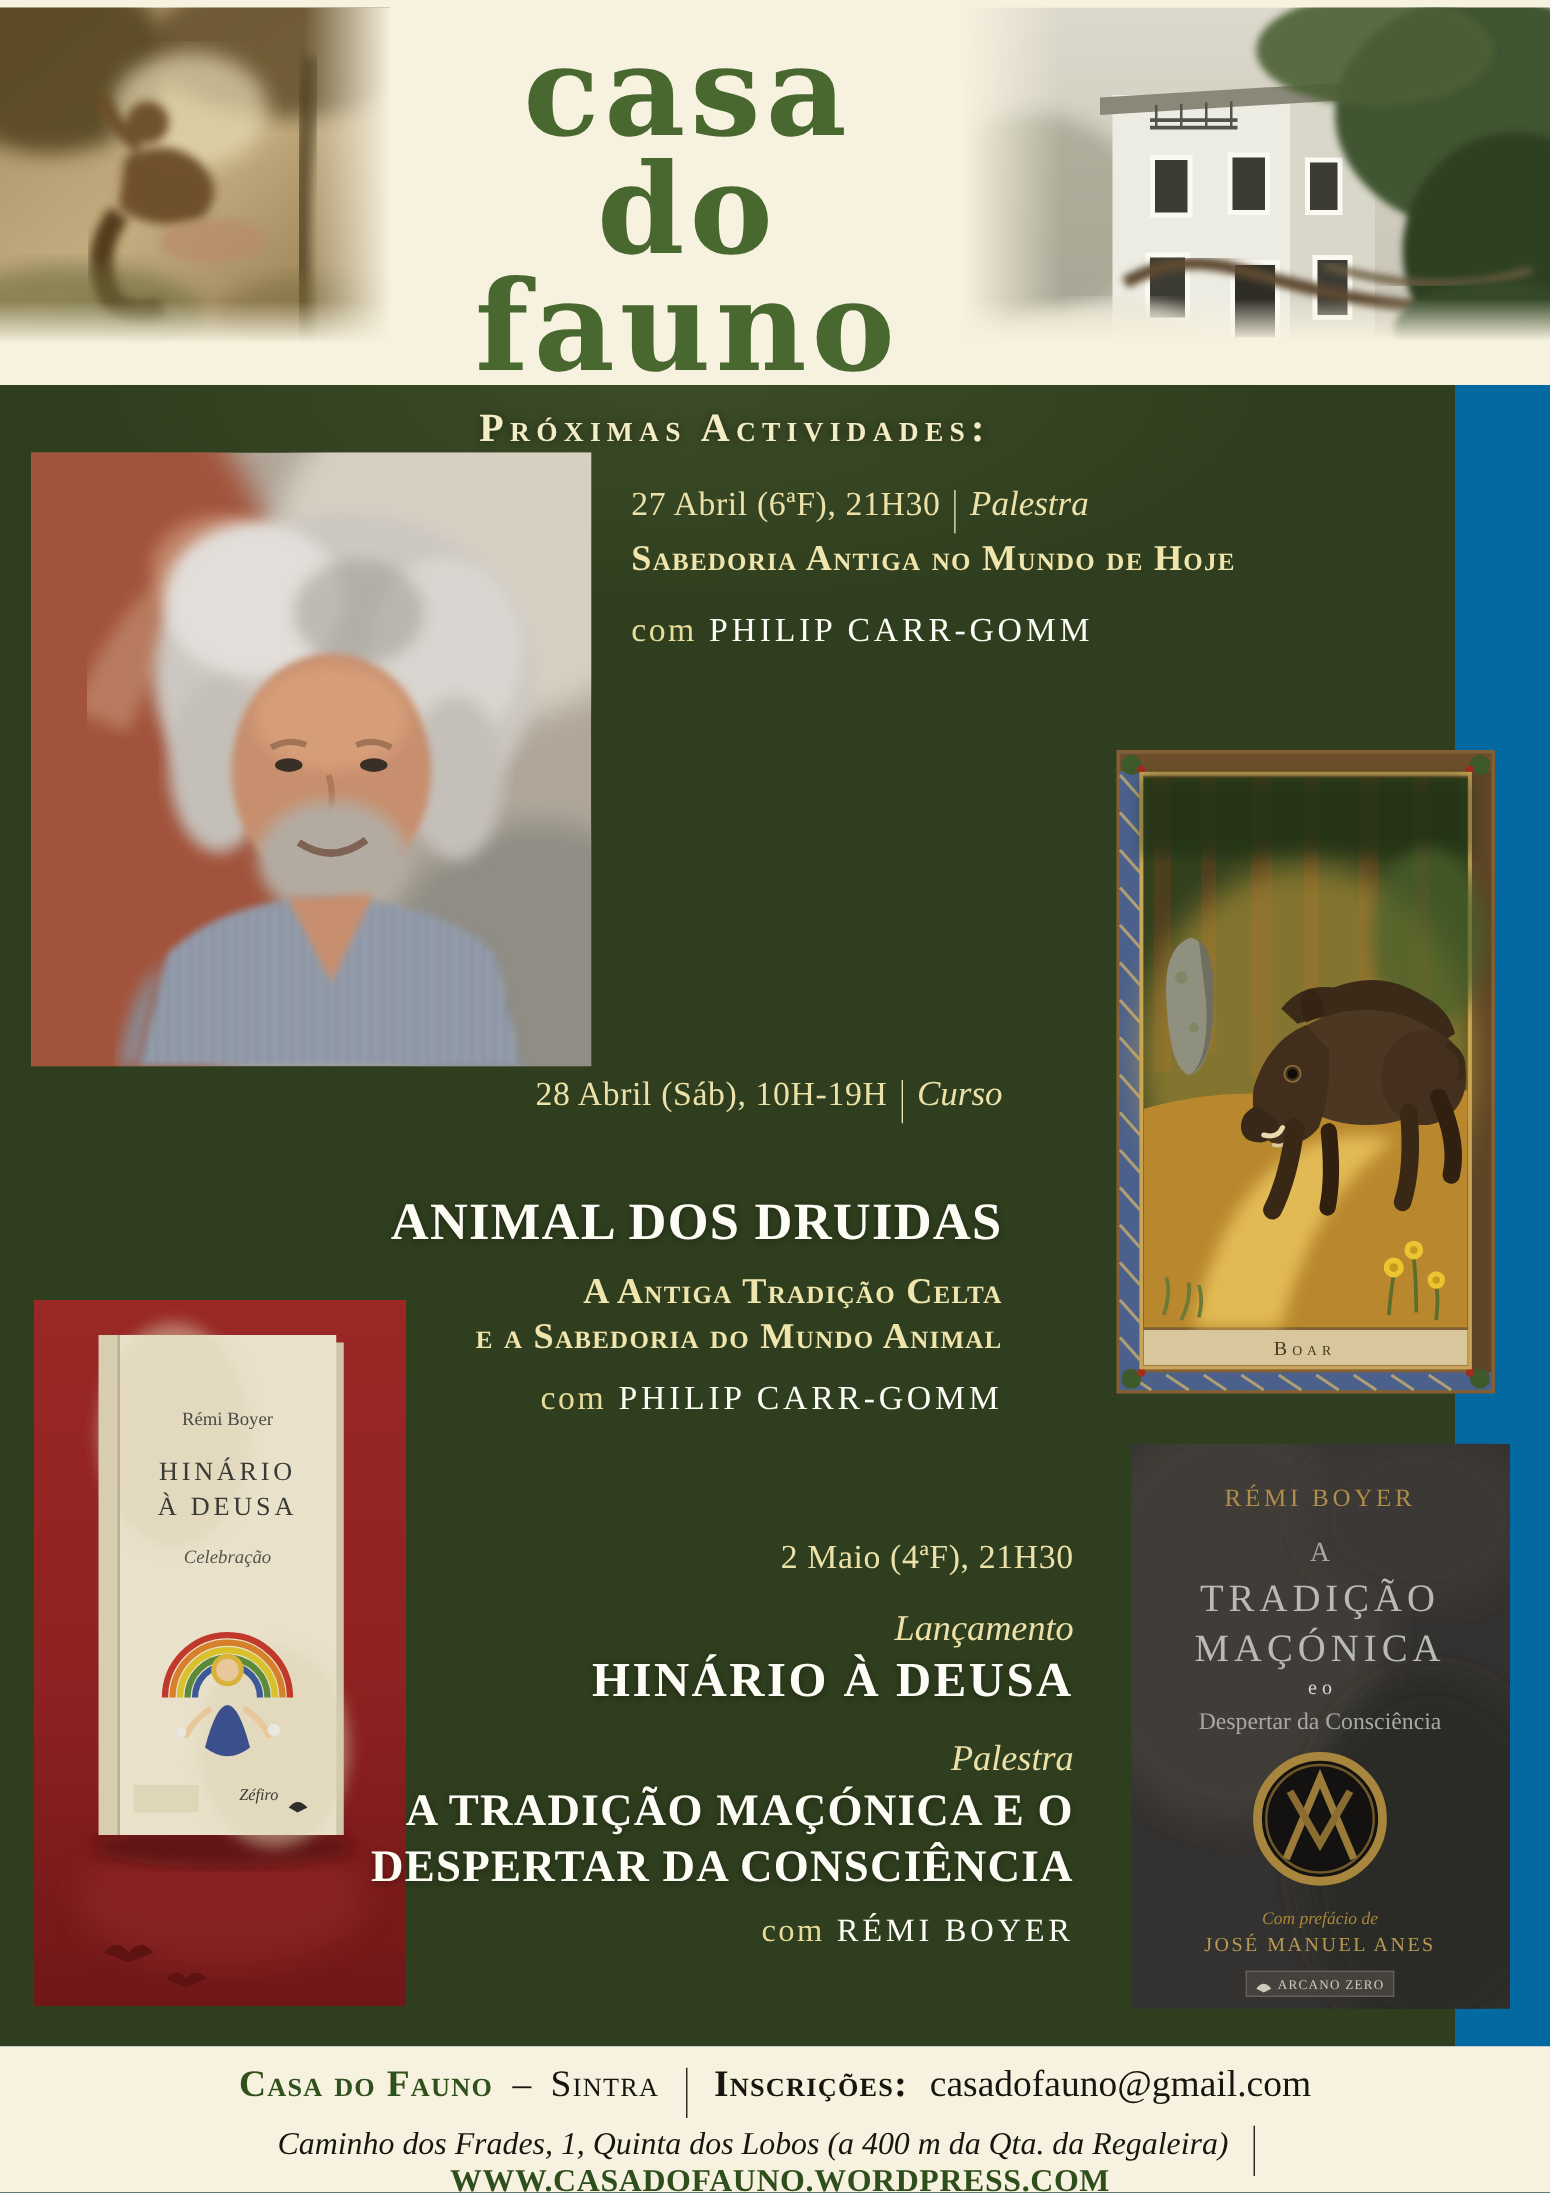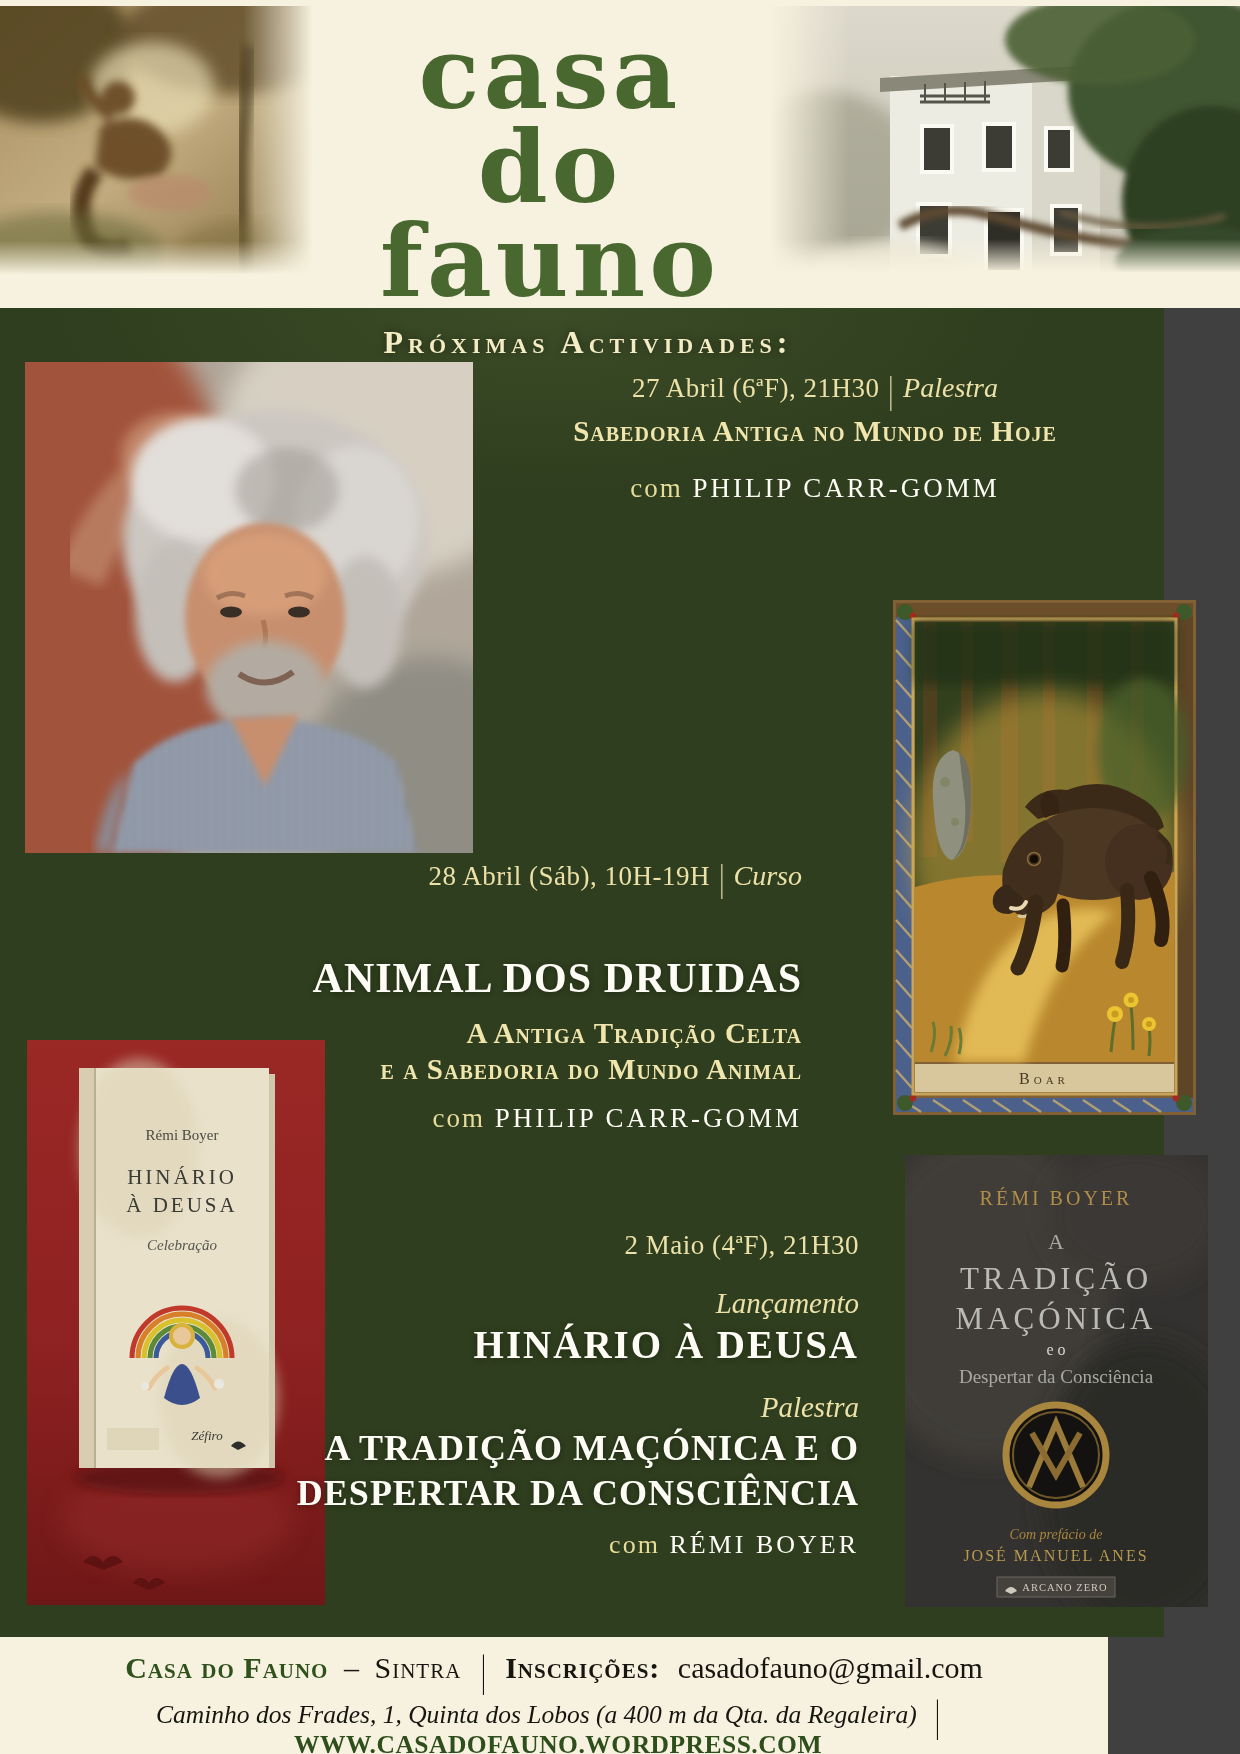--- a/index.html
+++ b/index.html
@@ -1,17 +1,17 @@
 <!DOCTYPE html>
 <html><head>
 <meta charset="utf-8">
 <style>
   html,body{margin:0;padding:0;background:#777;}
   .page{position:relative;width:1240px;height:1754px;margin:0 auto;overflow:hidden;
-        background:#404040;font-family:"Liberation Serif", serif;}
+        background:#0369a1;font-family:"Liberation Serif", serif;}
 
   
   .header{position:absolute;top:0;left:0;width:1240px;height:308px;background:#f7f2df;}
   .img-faun{position:absolute;top:6px;left:0;width:312px;height:268px;}
   .img-house{position:absolute;top:6px;right:0;width:470px;height:266px;}
   .img-faun svg,.img-house svg{display:block;width:100%;height:100%;}
   .fade-r{position:absolute;top:0;right:-1px;width:70px;height:100%;
           background:linear-gradient(to right,rgba(247,242,223,0),#f7f2df);}
   .fade-l{position:absolute;top:0;left:-1px;width:80px;height:100%;
           background:linear-gradient(to left,rgba(247,242,223,0),#f7f2df);}
@@ -35,21 +35,21 @@
           transform:scaleX(.55);vertical-align:-6px;margin:0 8px;line-height:0;}
   .evtitle{margin:0;font-weight:bold;color:#fdfdf6;font-size:42px;line-height:1.22;
            letter-spacing:1px;text-shadow:0 1px 6px rgba(0,0,0,.35);}
   .evsub{font-variant:small-caps;font-weight:bold;font-size:29px;line-height:1.22;
          color:#f0e5ac;letter-spacing:1px;}
   .speaker{font-size:27px;color:#fdfdf6;letter-spacing:3px;}
   .speaker .com{color:#e8dc9a;letter-spacing:2px;margin-top:25px;}
 
   .event1-photo{position:absolute;top:54px;left:25px;width:448px;height:491px;}
   .event1-photo svg{display:block;width:100%;height:100%;}
-  .event1-text{position:absolute;top:64px;left:505px;width:620px;text-align:center;}
+  .event1-text{position:absolute;top:80px;left:505px;width:620px;text-align:left;}
   .event1-text .evtitle{margin-top:14px;}
   .event1-text .evsub{margin-top:10px;}
   .event1-text .speaker{margin-top:24px;}
 
   .event2-text{position:absolute;top:552px;right:362px;width:600px;text-align:right;}
   .event2-text .evtitle{margin-top:10px;}
   .event2-text .evsub{margin-top:12px;}
   .event2-text .speaker{margin-top:16px;}
   .boar-card{position:absolute;top:292px;left:893px;width:303px;height:515px;text-align:right;}
   .boar-card svg{display:block;width:100%;height:100%;}
@@ -63,21 +63,21 @@
   .ev3-label{font-style:italic;font-size:29px;color:#ece1a8;}
   .ev3-launch{margin-top:26px;}
   .ev3-title1{margin:2px 0 0 0;font-weight:bold;color:#fdfdf6;font-size:39px;letter-spacing:2px;
               text-shadow:0 1px 6px rgba(0,0,0,.35);}
   .ev3-palestra{margin-top:24px;}
   .ev3-title2{margin:2px 0 0 0;font-weight:bold;color:#fdfdf6;font-size:36px;line-height:1.25;
               letter-spacing:1px;text-shadow:0 1px 6px rgba(0,0,0,.35);}
   .event3-text .speaker{margin-top:14px;display:block;font-size:26px;}
 
   
-  .footer{position:absolute;top:1637px;left:0;width:1108px;height:117px;background:#f7f2df;
+  .footer{position:absolute;top:1637px;left:0;width:1240px;height:117px;background:#f7f2df;
           color:#17150f;}
   .f1{position:absolute;top:14px;left:0;width:100%;text-align:center;font-size:30px;}
   .forg{color:#2f511c;font-weight:bold;font-variant:small-caps;letter-spacing:1px;}
   .fdash{margin:0 8px;}
   .fplace{font-variant:small-caps;letter-spacing:1px;}
   .flabel{font-weight:bold;font-variant:small-caps;letter-spacing:1px;}
   .femail{margin-left:10px;text-decoration:none;color:#17150f;}
   .fsep{display:inline-block;font-weight:300;font-size:44px;transform:scaleX(.5);
         vertical-align:-8px;margin:0 10px;color:#17150f;line-height:0;}
   .f2{position:absolute;top:63px;left:0;width:100%;text-align:center;font-size:25.5px;}

